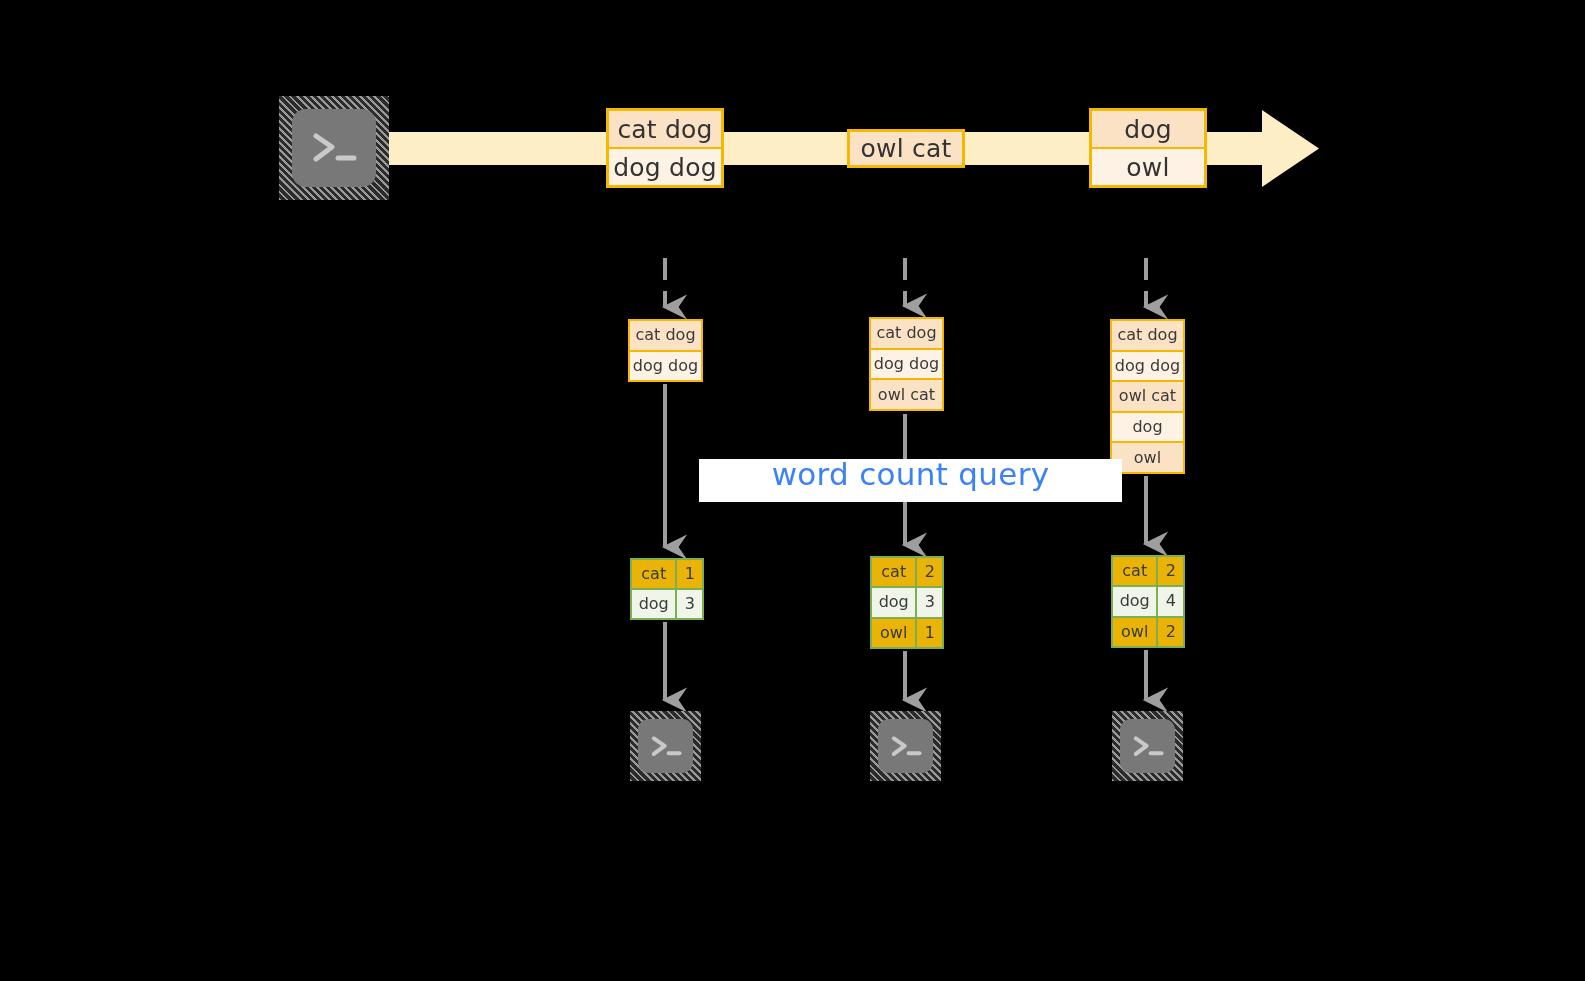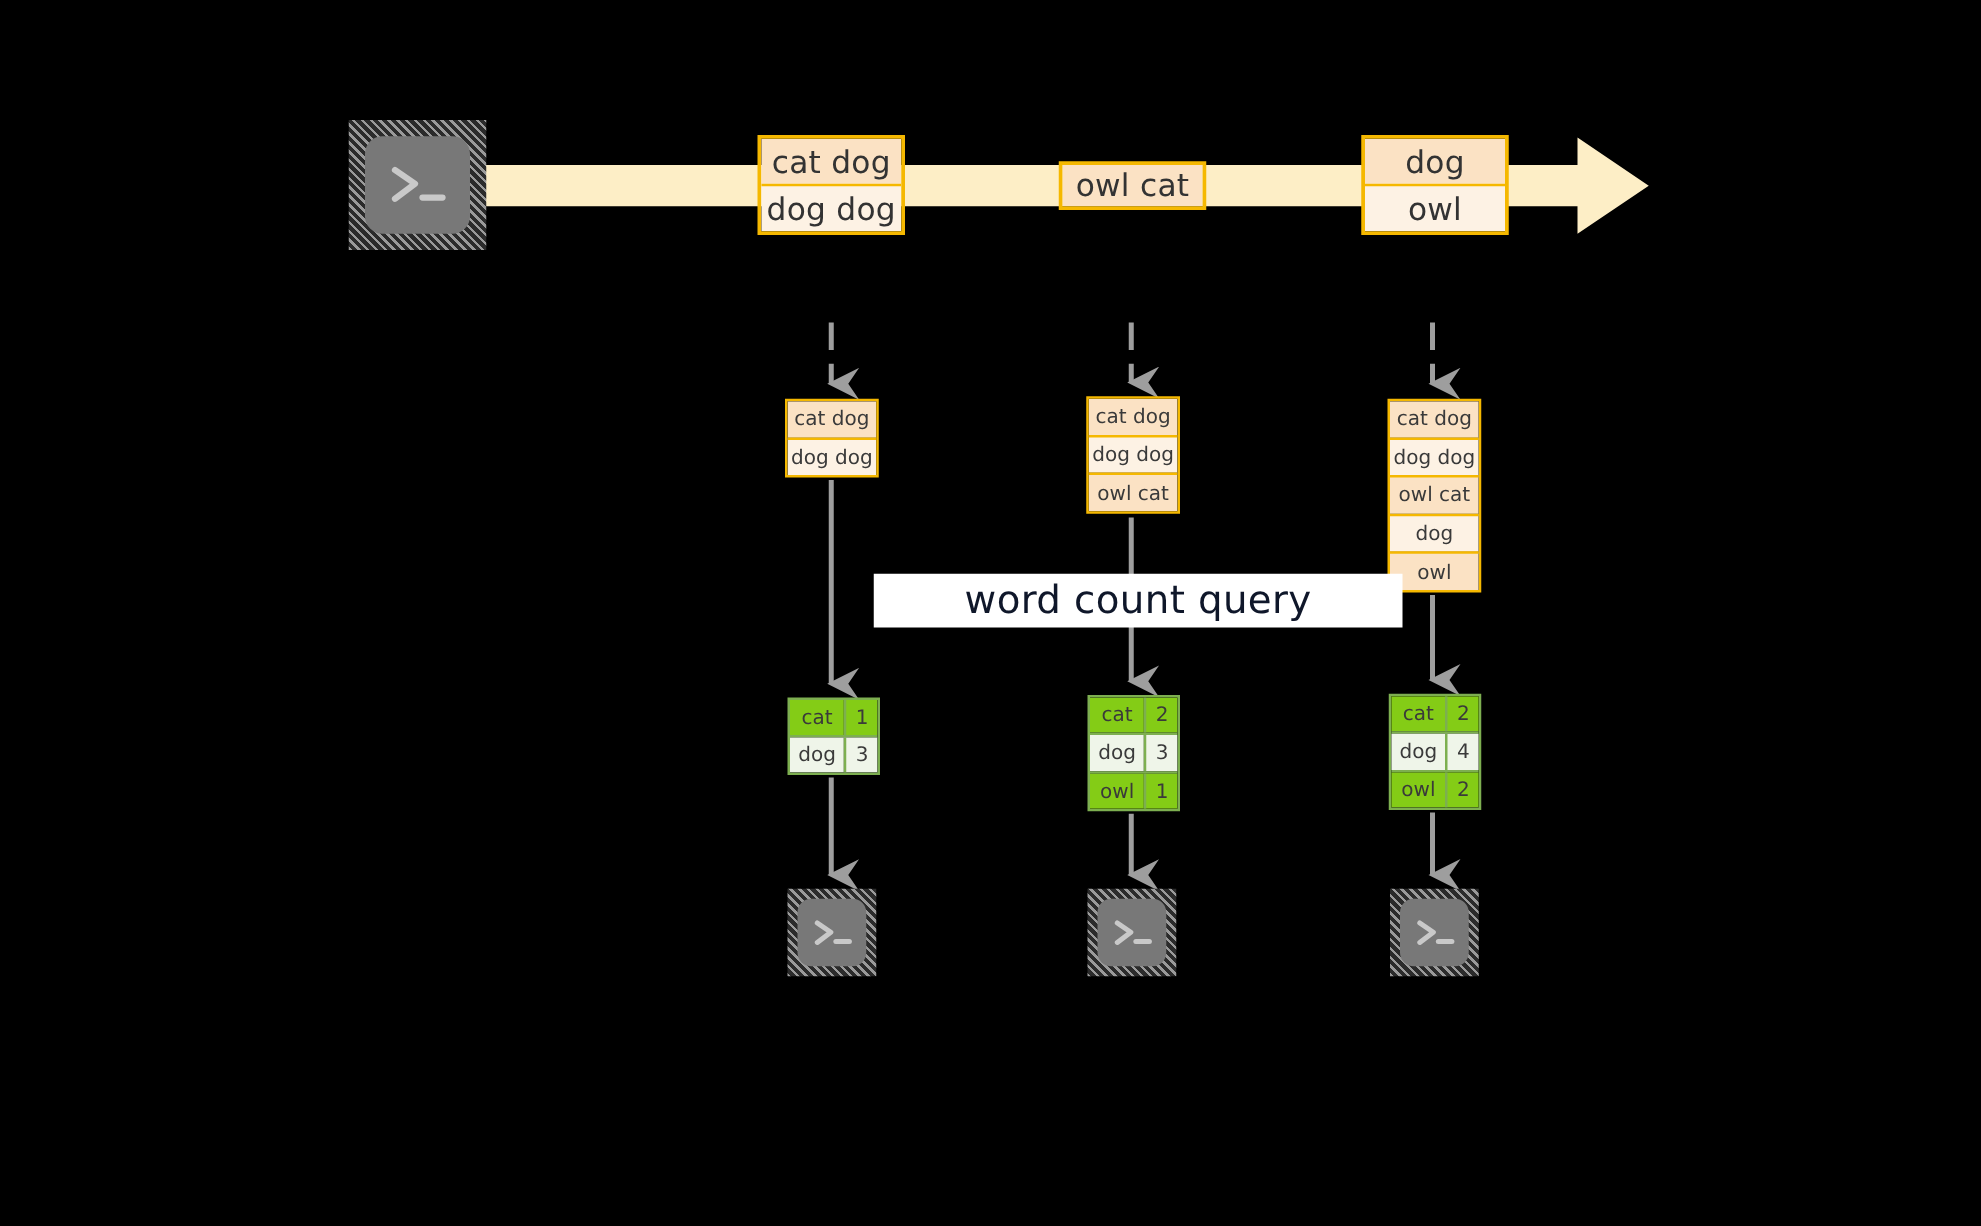--- a/index.html
+++ b/index.html
@@ -109,44 +109,44 @@
     display: flex;
     flex-direction: column;
     overflow: hidden;
   }
   .res-row {
     flex: 1 1 0;
     display: flex;
     flex-direction: row;
   }
   .res-row + .res-row { border-top: 2px solid #7daf50; }
-  .res-row.dark .res-cell { background: #84cc16; }
+  .res-row.dark .res-cell { background: #eab308; }
   .res-row.light .res-cell { background: #eff5e9; }
   .res-cell {
     display: flex;
     align-items: center;
     justify-content: center;
     font-size: 16px;
     color: #3a3a3a;
     line-height: 1;
   }
   .res-cell.word { width: 46px; }
   .res-cell.count {
     width: 26px;
     border-left: 2px solid #7daf50;
   }
 
   
   .query-label {
     position: absolute;
     background: #ffffff;
     display: flex;
-    align-items: center;
-    justify-content: center;
-    color: #0f172a;
+    align-items: flex-start;
+    justify-content: center;
+    color: #3b82f6;
     font-size: 31px;
     letter-spacing: 0.3px;
     z-index: 40;
     line-height: 1;
   }
 </style>
 </head>
 <body>
 
 <div class="canvas">

